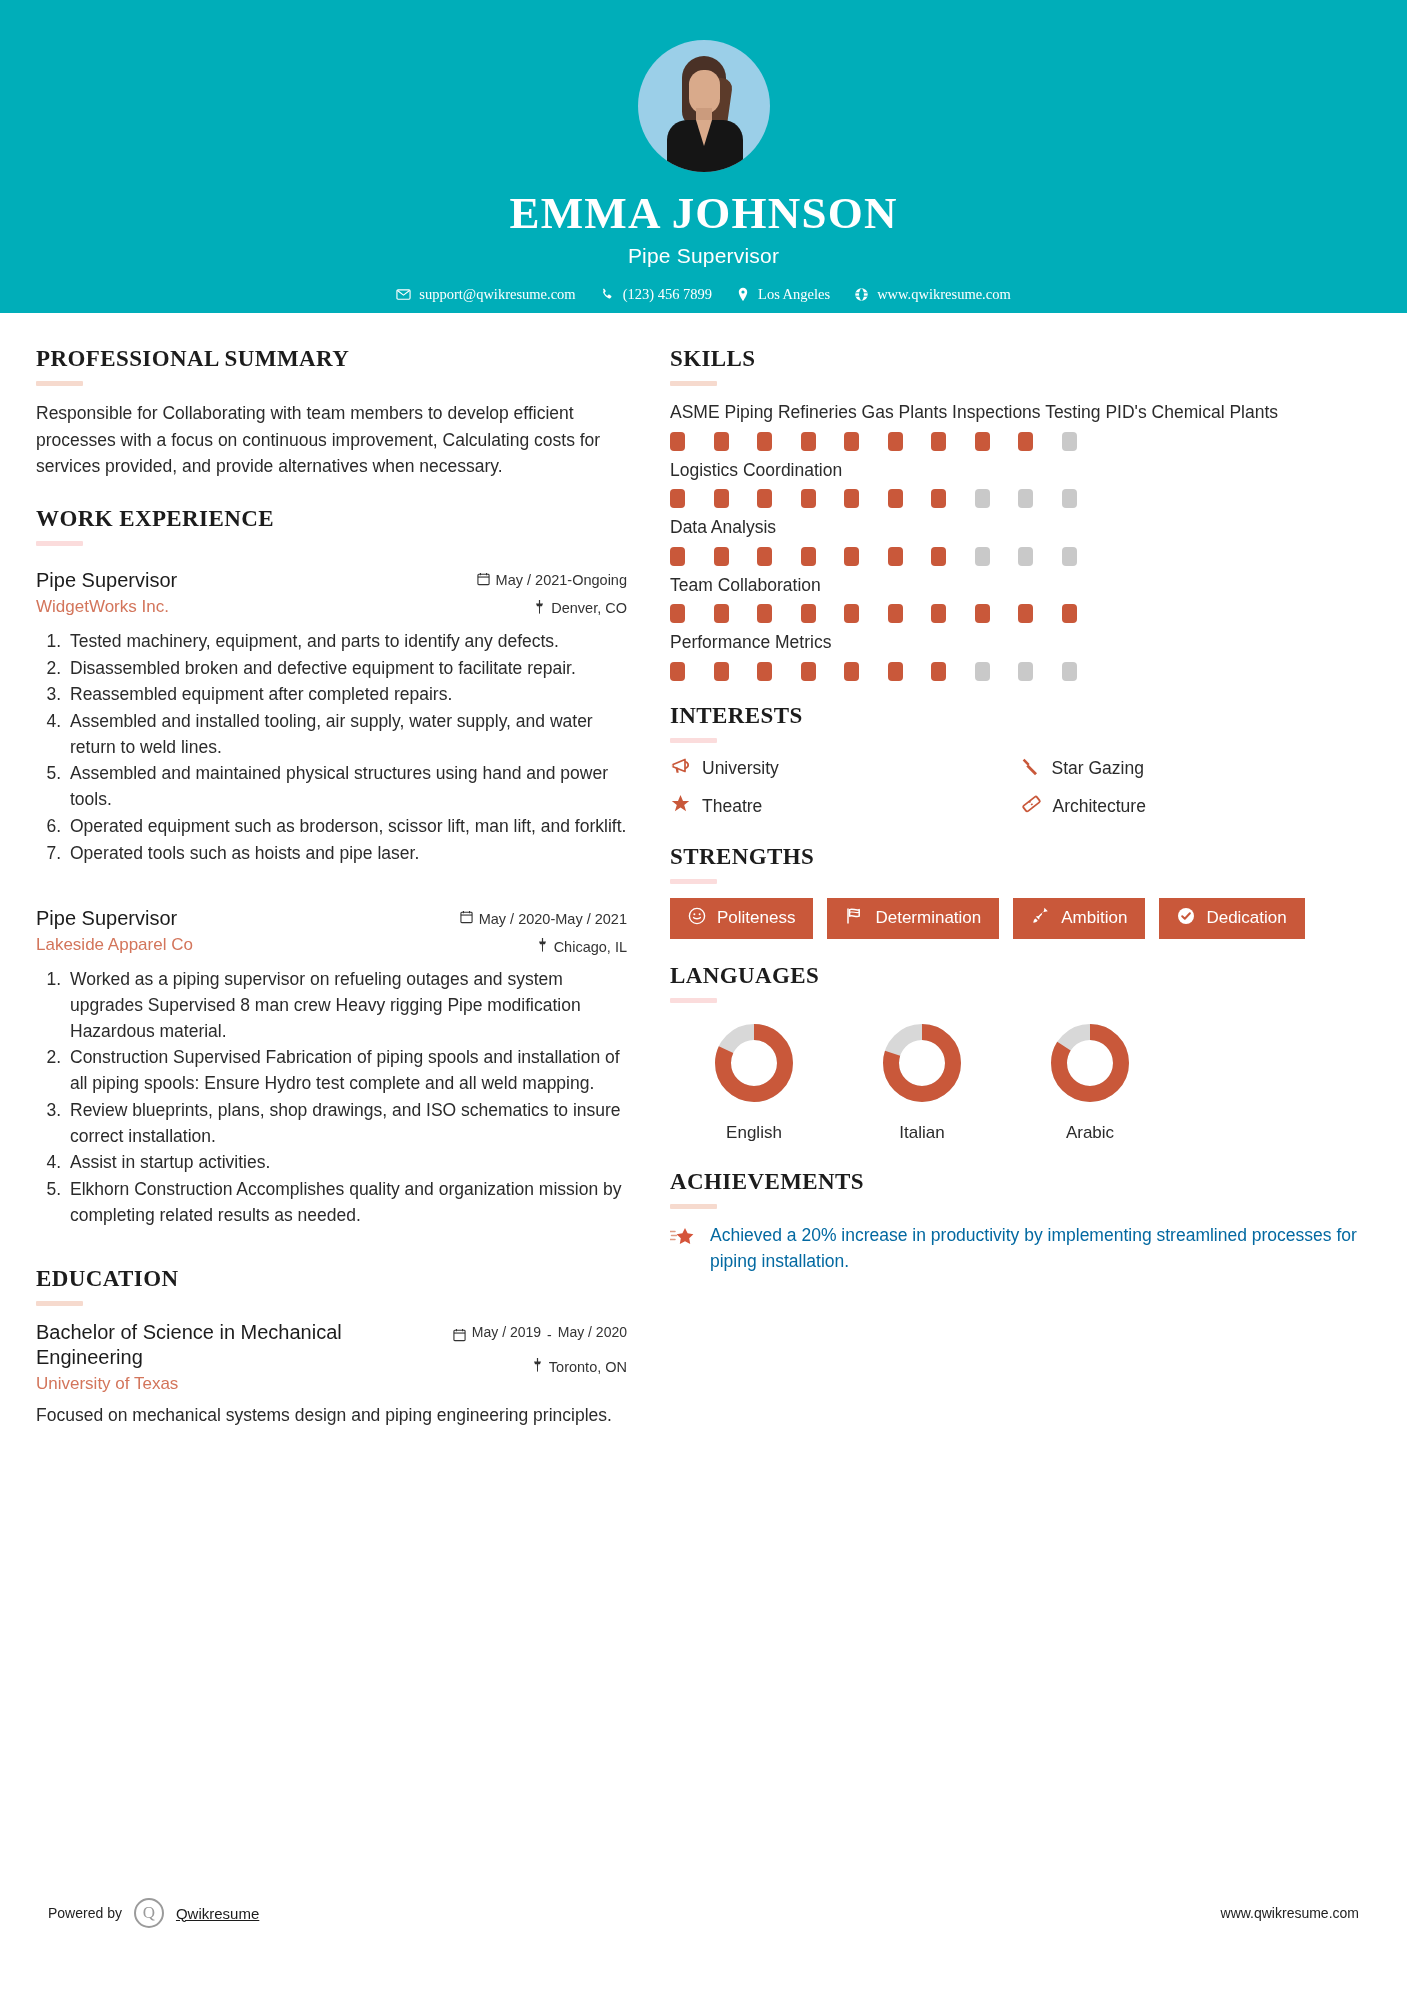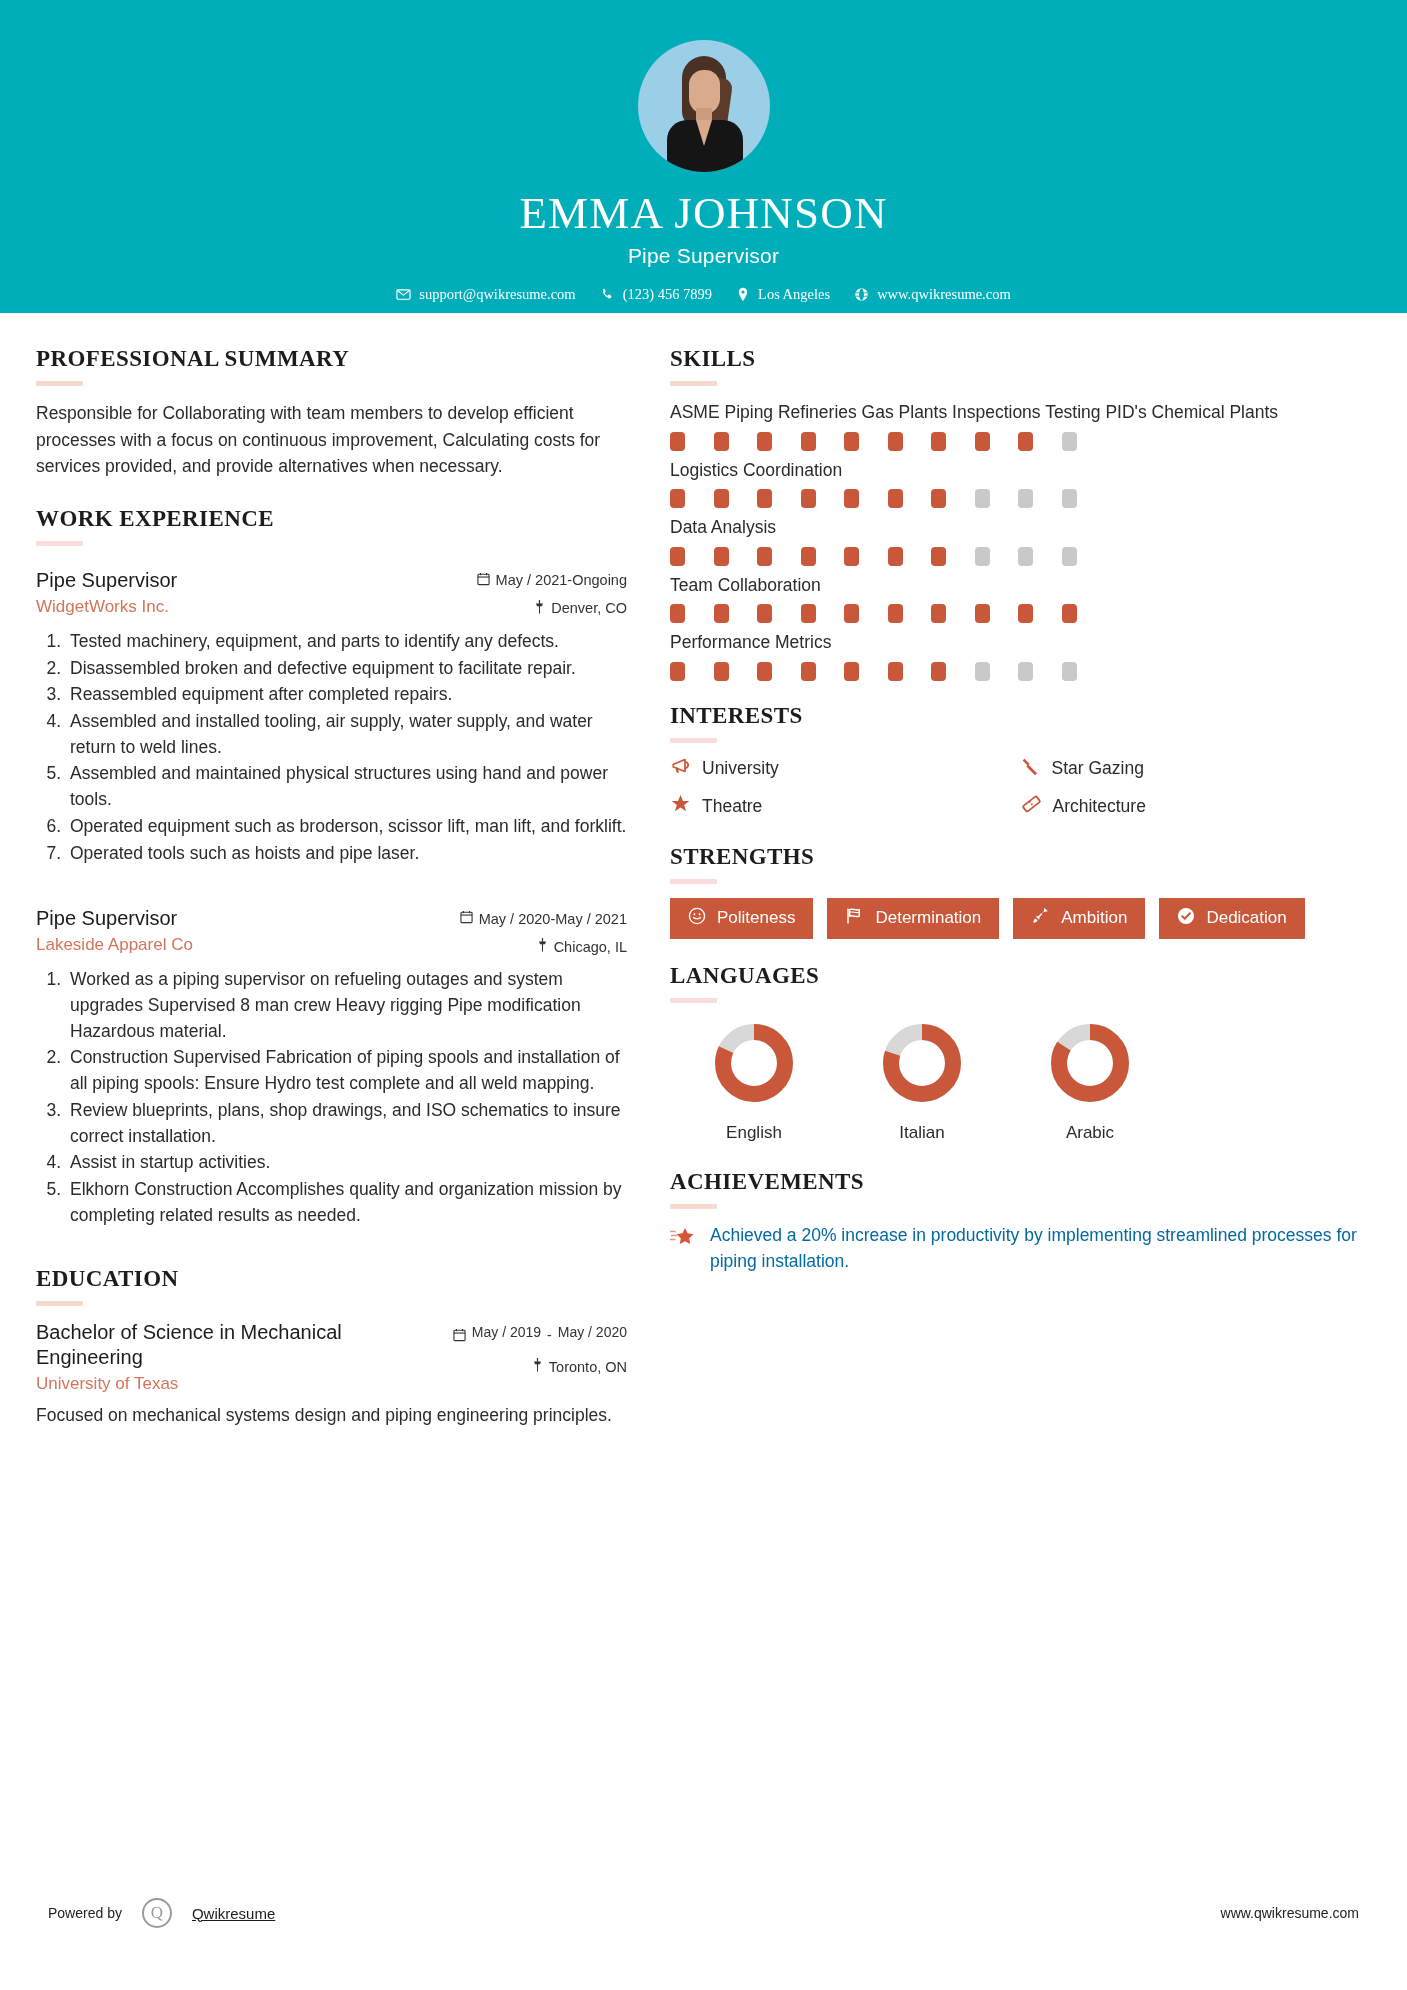--- a/index.html
+++ b/index.html
@@ -65,21 +65,21 @@
   .avatar .vee {
     position: absolute; left: 22px; top: 64px;
     width: 0; height: 0;
     border-left: 8px solid transparent;
     border-right: 8px solid transparent;
     border-top: 26px solid #D9AA8B;
   }
 
   .name {
     font-family: "Liberation Serif", serif;
-    font-weight: normal;
+    font-weight: bold;
     font-size: 45px;
     letter-spacing: 1.2px;
     color: #ffffff;
     line-height: 1.05;
   }
   .role {
     font-size: 21px;
     color: #ffffff;
     margin-top: 7px;
     letter-spacing: .2px;
@@ -192,21 +192,21 @@
 
   
   .footer {
     position: absolute;
     left: 0; bottom: 0;
     width: 1407px;
     padding: 0 48px 62px;
     display: flex; justify-content: space-between; align-items: center;
     font-size: 14px; color: #222;
   }
-  .brand { display: flex; align-items: center; gap: 20px; }
+  .brand { display: flex; align-items: center; gap: 12px; }
   .brand .qlogo {
     width: 30px; height: 30px; border-radius: 50%;
     border: 2.5px solid #9b9b9b;
     position: relative;
     display: flex; align-items: center; justify-content: center;
     color: #9b9b9b; font-size: 17px;
     font-family: "Liberation Serif", serif;
   }
   .brand .qname { text-decoration: underline; font-size: 15px; color: #1c1c1c; }
   .footer .site { font-size: 14px; color: #222; }

